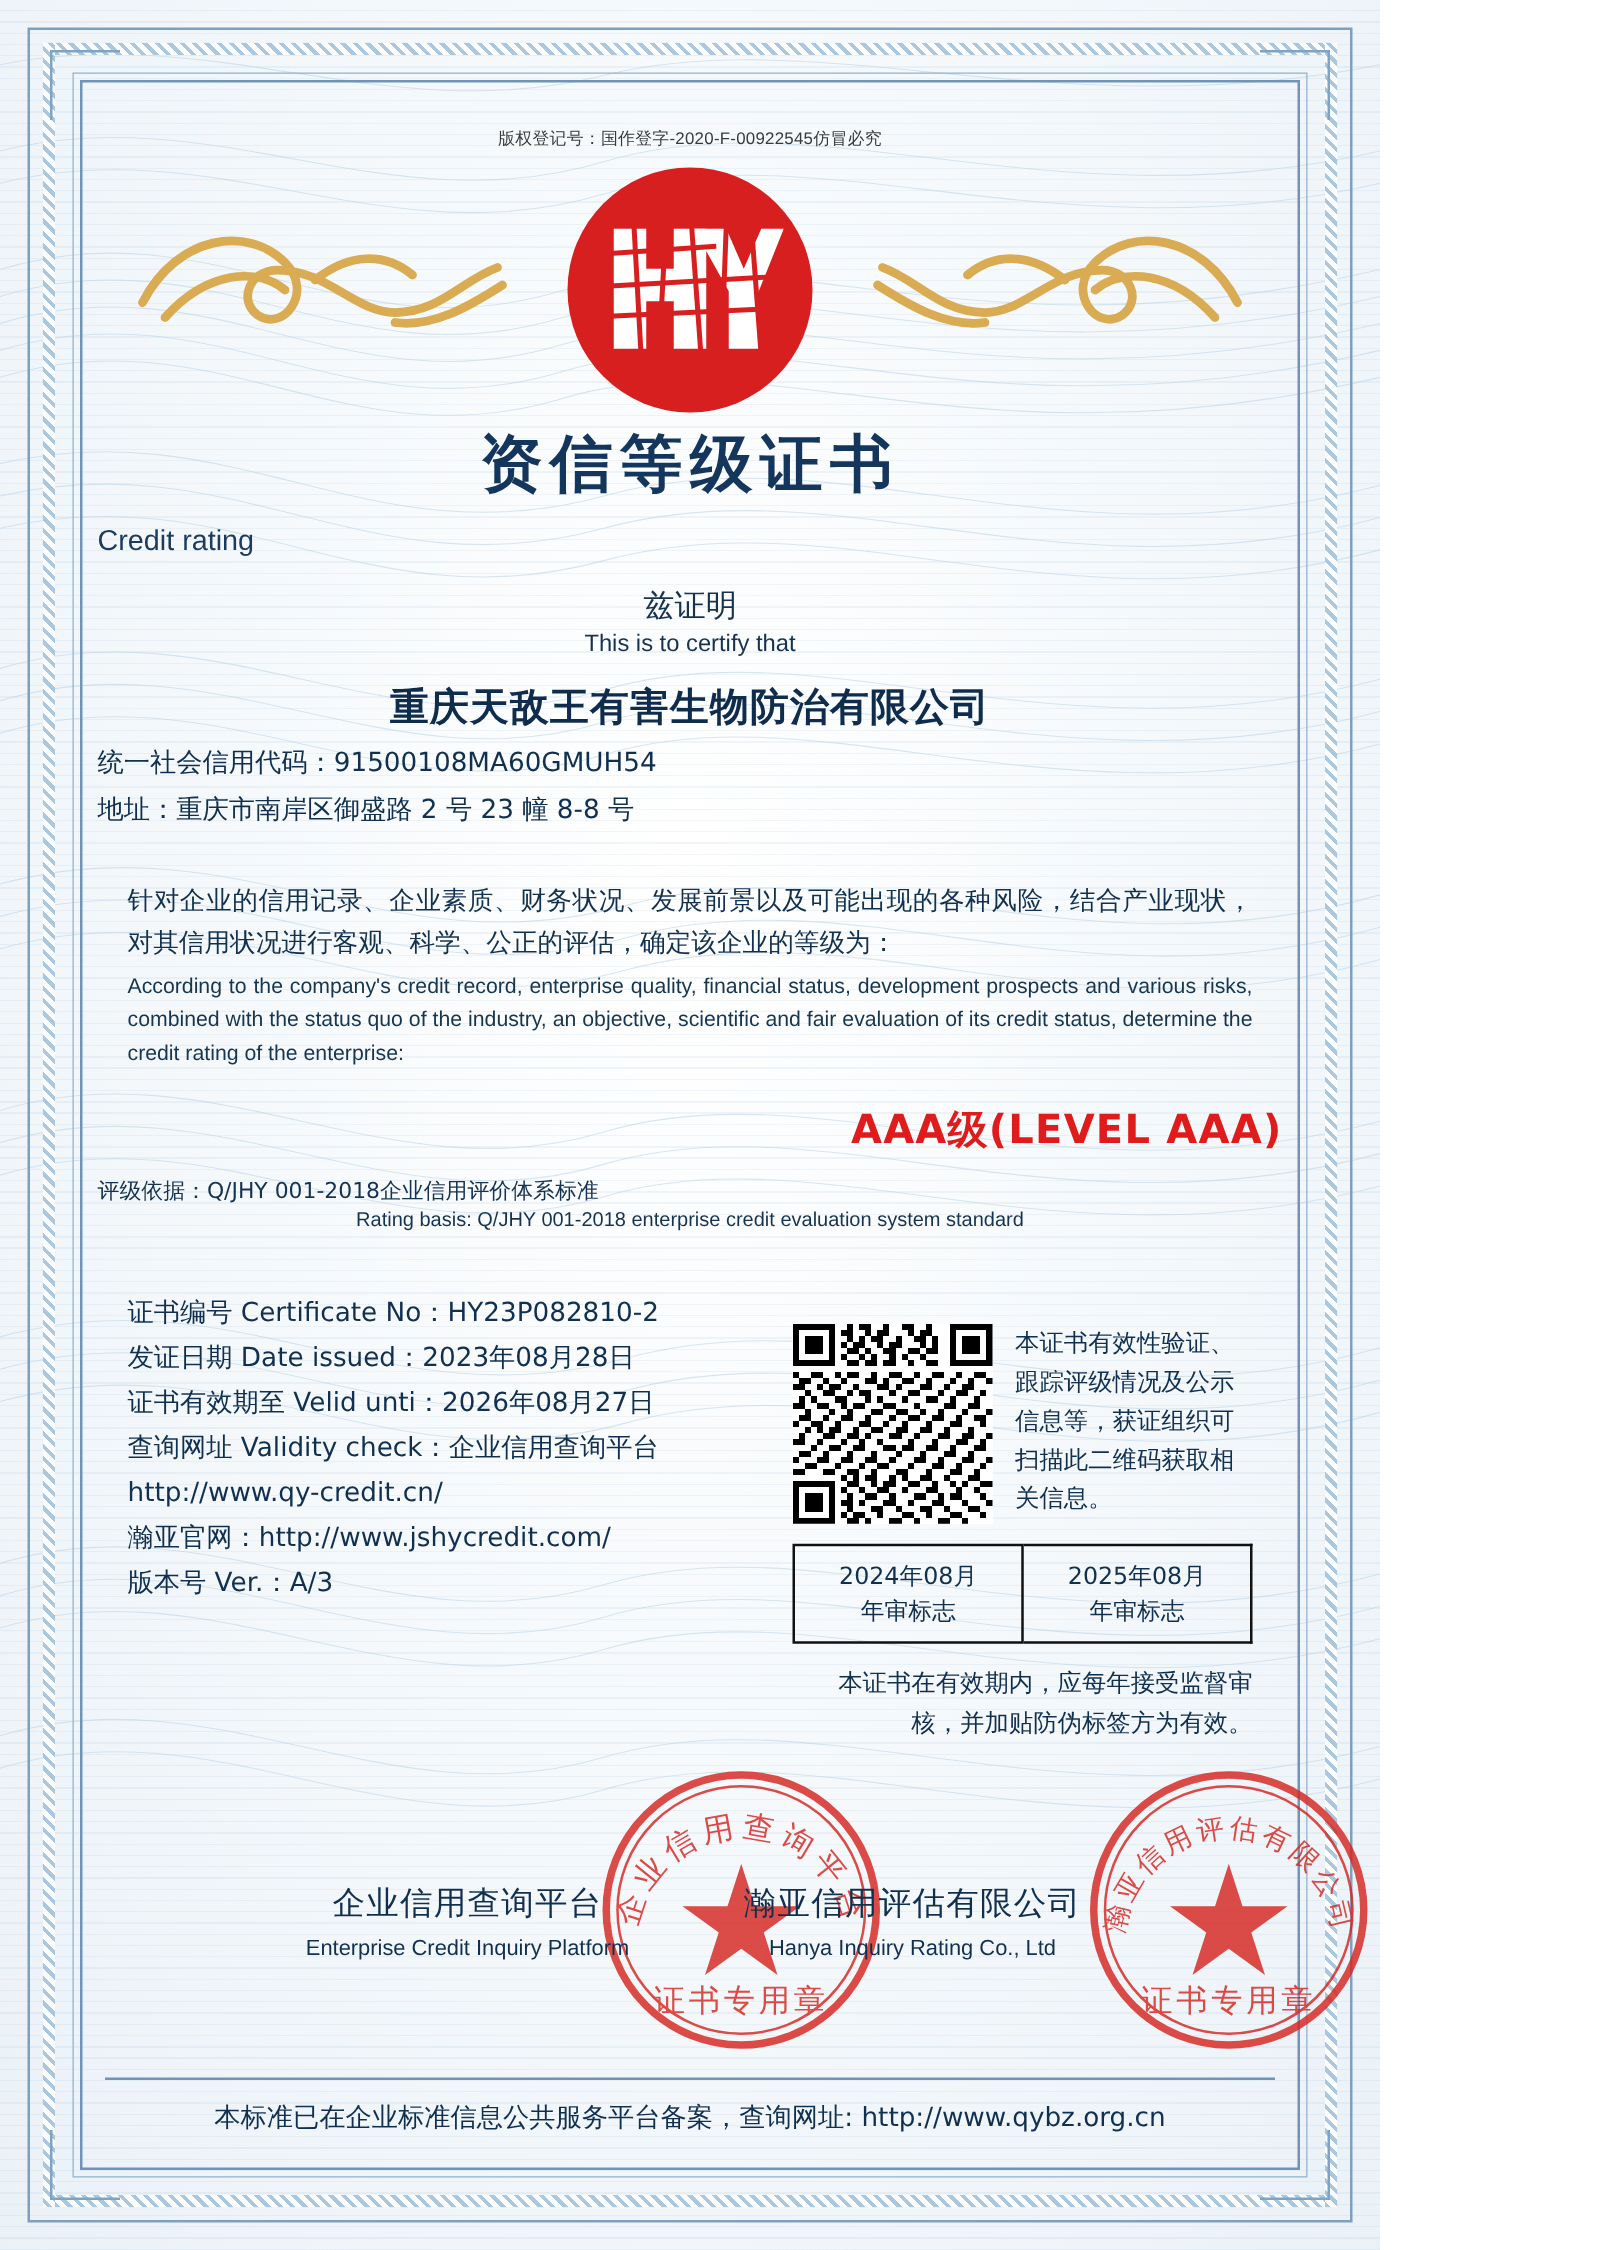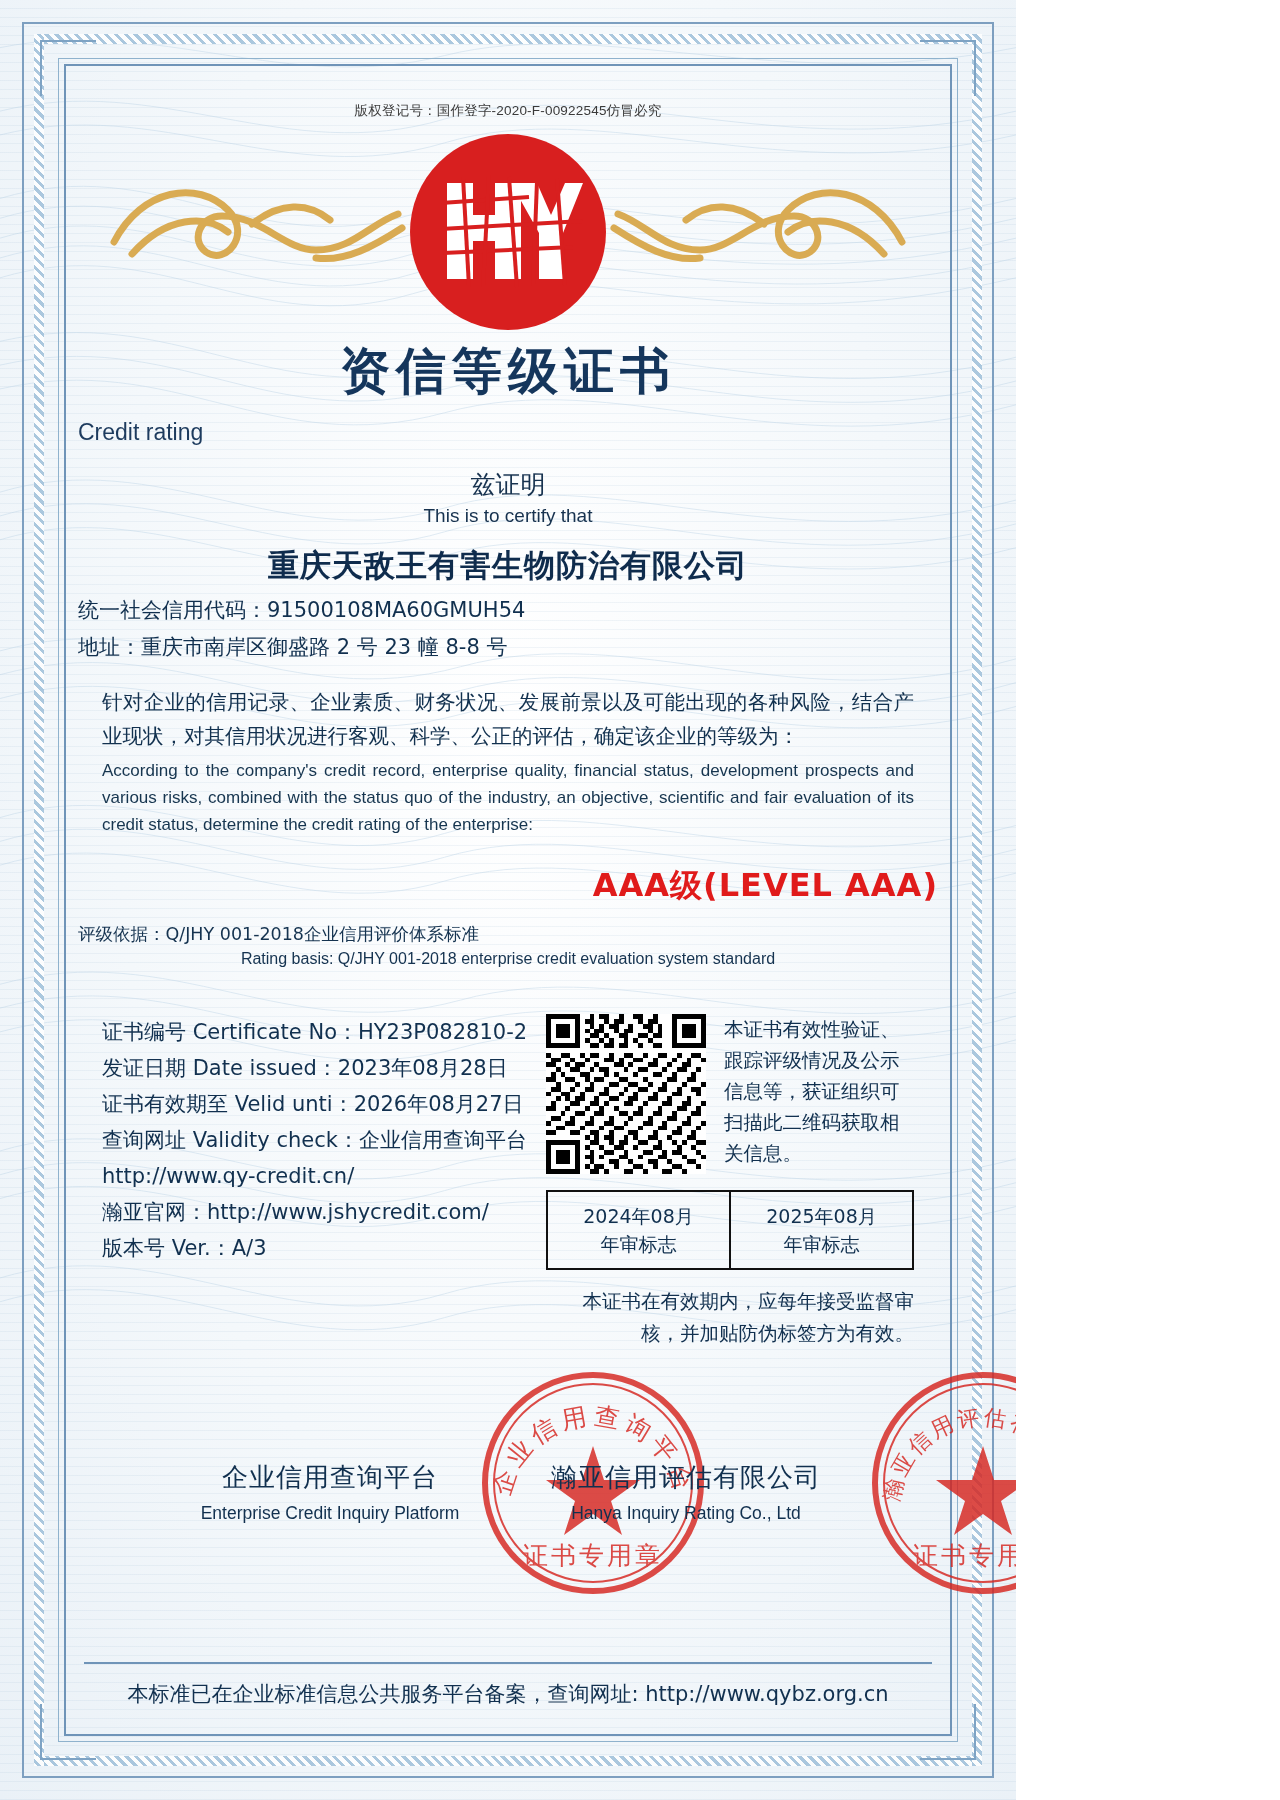--- a/index.html
+++ b/index.html
@@ -5,21 +5,21 @@
   html,body{margin:0;padding:0;}
   body{
     width:1280px;height:1800px;
     background:#ffffff;
     font-family:"Liberation Sans", sans-serif;
     overflow:hidden;
   }
   
   .page{
     position:relative;
-    width:1016px;height:1800px;
+    width:1104px;height:1800px;
     background:
       repeating-linear-gradient(0deg, rgba(150,180,205,0.13) 0px, rgba(150,180,205,0.13) 1px, rgba(255,255,255,0) 1px, rgba(255,255,255,0) 9px),
       radial-gradient(ellipse at 50% 40%, #ffffff 0%, #f4f8fb 55%, #eaf1f7 100%);
     box-sizing:border-box;
     overflow:hidden;
   }
   
   .wave-layer{
     position:absolute;inset:0;
     opacity:.55;
@@ -129,21 +129,21 @@
     font-size:31px;font-weight:bold;color:#0f2c4d;
     margin-top:18px;letter-spacing:1px;
     font-family:"DejaVu Sans", sans-serif;
   }
   .credit-code,.address{
     font-size:21px;color:#11304f;margin-top:9px;
     font-family:"DejaVu Sans", sans-serif;
   }
 
   
-  .body-block{margin-top:24px;padding:0 24px;}
+  .body-block{margin-top:42px;padding:0 24px;}
   .body-cn{
     font-size:20.5px;color:#12314f;line-height:34px;text-align:justify;
     font-family:"DejaVu Sans", sans-serif;
   }
   .body-en{
     font-size:17px;color:#16354f;line-height:27px;text-align:justify;margin-top:4px;
   }
   .level{
     text-align:right;
     color:#e01b1b;
@@ -166,21 +166,21 @@
     display:flex;
     margin-top:46px;
     padding:0 24px;
   }
   .details-left{width:620px;}
   .det-line{
     font-size:21px;color:#11304f;line-height:36px;white-space:nowrap;
     font-family:"DejaVu Sans", sans-serif;
   }
   .details-right{flex:1;position:relative;padding-left:10px;}
-  .qr-wrap{display:flex;gap:18px;}
+  .qr-wrap{display:flex;gap:18px;margin-top:27px;}
   .qr{
     width:160px;height:160px;flex:0 0 160px;
     background:#fff;
   }
   .qr svg{display:block;}
   .qr-note{
     font-size:19.5px;color:#11304f;line-height:31px;
     font-family:"DejaVu Sans", sans-serif;
   }
   .stamp-boxes{

